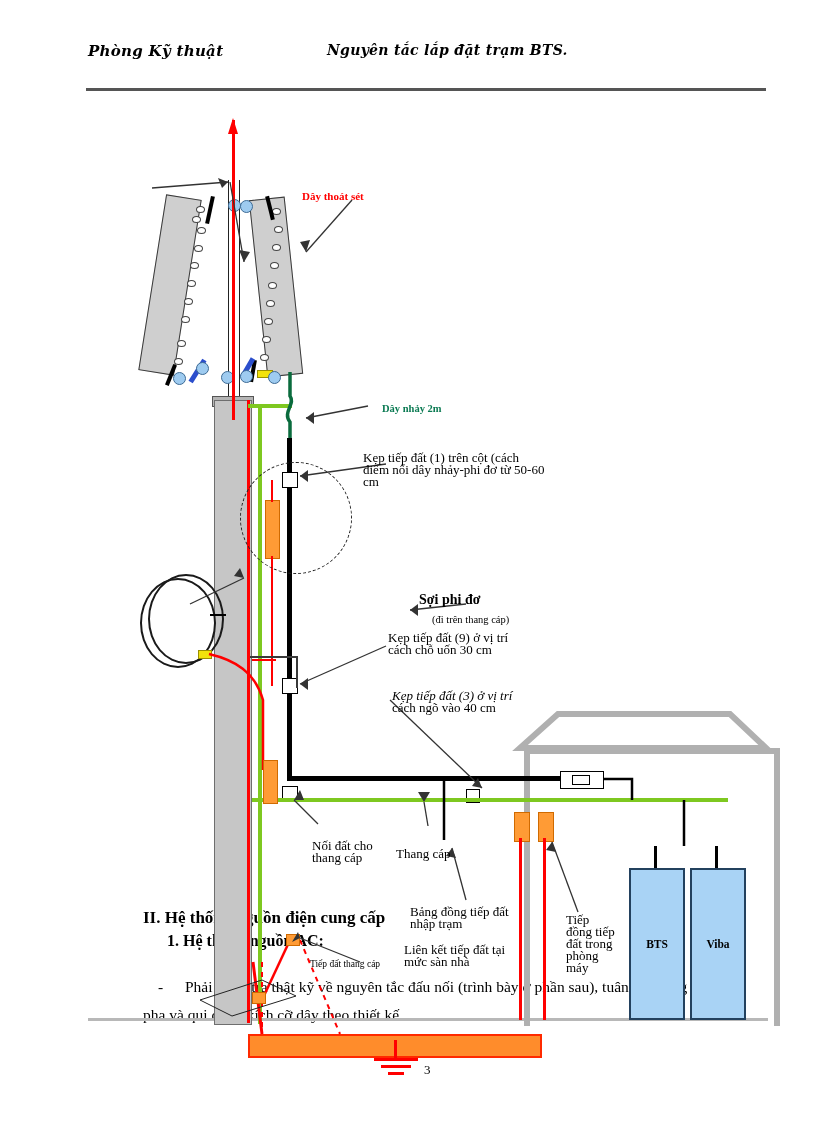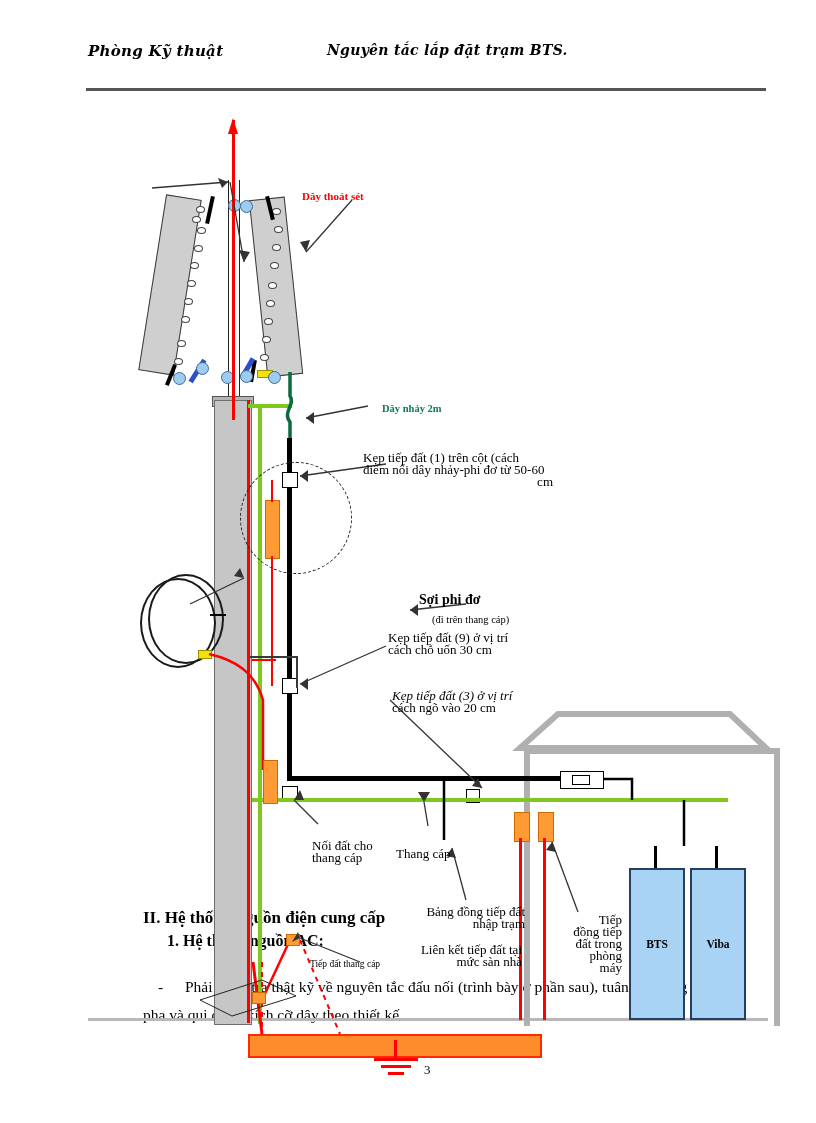--- a/index.html
+++ b/index.html
@@ -12,21 +12,21 @@
             font-style:italic;font-weight:bold;font-size:15px;letter-spacing:.3px;}
   .hdr-mid{position:absolute;left:327px;top:42px;font-family:"DejaVu Serif",serif;
            font-style:italic;font-weight:bold;font-size:14px;letter-spacing:.3px;}
   .hdr-rule{position:absolute;left:86px;top:88px;width:680px;height:3px;
             background:#555;}
 
   
   .fig-title{position:absolute;left:283px;top:129px;font-size:17px;white-space:nowrap;}
   .ln{position:absolute;background:#000;}
   .txt{position:absolute;font-size:13px;line-height:12px;color:#000;}
-  .txt-c{text-align:right;}
+  .txt-c{text-align:left;}
 
   
   .mast{position:absolute;left:214px;top:400px;width:36px;height:623px;
         background:#c6c6c6;border:1px solid #6e6e6e;}
   .mast-cap{position:absolute;left:212px;top:396px;width:40px;height:9px;
             background:#b5b5b5;border:1px solid #555;}
   .mast-thin{position:absolute;left:228px;top:180px;width:10px;height:222px;
              border-left:1px solid #222;border-right:1px solid #222;background:#fff;}
 
   
@@ -272,21 +272,21 @@
   <div class="txt" style="left:419px;top:594px;font-weight:bold;font-size:14px;">Sợi phi đơ</div>
   <div class="txt" style="left:432px;top:614px;font-size:10.5px;">(đi trên thang cáp)</div>
 
   <div class="callout" style="left:388px;top:632px;width:170px;">
     <div class="txt" style="position:static;">Kẹp tiếp đất (9) ở vị trí</div>
     <div class="txt" style="position:static;">cách chỗ uốn  30 cm</div>
   </div>
 
   <div class="callout" style="left:392px;top:690px;width:170px;">
     <div class="txt" style="position:static;font-style:italic;">Kẹp tiếp đất (3) ở vị trí</div>
-    <div class="txt" style="position:static;">cách ngõ vào   20 cm</div>
+    <div class="txt" style="position:static;">cách ngõ vào   40 cm</div>
   </div>
 
   <div class="callout" style="left:312px;top:840px;width:80px;">
     <div class="txt" style="position:static;">Nối đất cho</div>
     <div class="txt" style="position:static;">thang cáp</div>
   </div>
 
   <div class="txt" style="left:396px;top:848px;">Thang cáp</div>
 
   <div class="callout txt-c" style="left:410px;top:906px;width:115px;">

